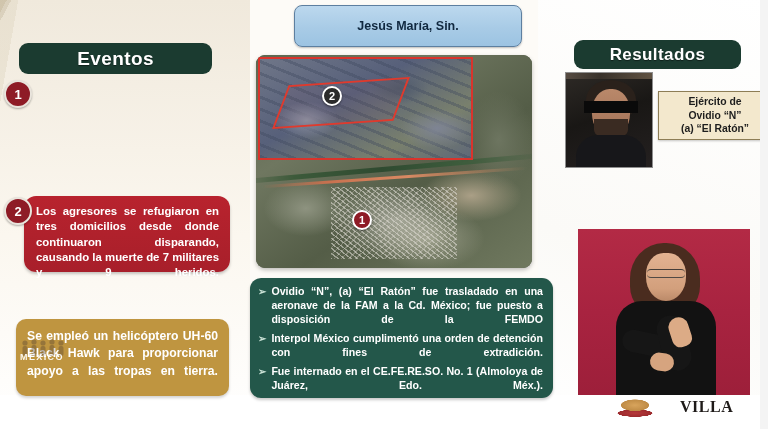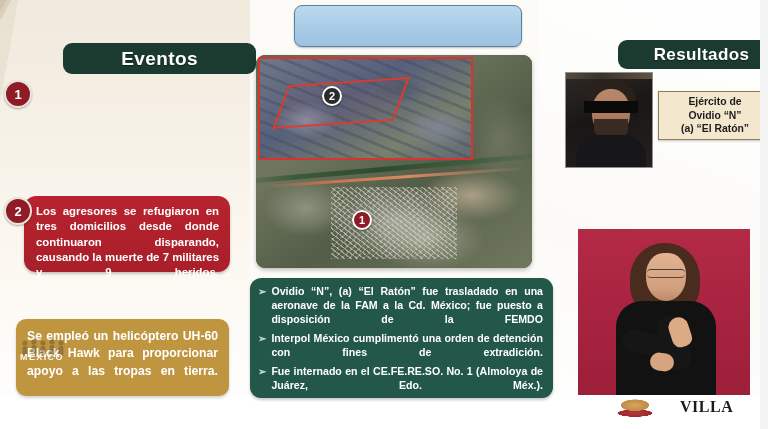--- a/index.html
+++ b/index.html
@@ -41,21 +41,20 @@
   
   .hdr {
     position: absolute;
     background: #1b3b30;
     color: #ffffff;
     border-radius: 9px;
     display: flex; align-items: center; justify-content: center;
     font-weight: bold;
     letter-spacing: .4px;
     text-shadow: 0 1px 1px rgba(0,0,0,.45);
-    margin-left: 44px;
   }
   #hdr-eventos { left: 19px; top: 43px; width: 193px; height: 31px; font-size: 19px; }
   #hdr-resultados { left: 574px; top: 40px; width: 167px; height: 29px; font-size: 17px; }
 
   
   #title-pill {
     position: absolute; left: 294px; top: 5px; width: 228px; height: 42px;
     background: linear-gradient(180deg,#bcd8ee 0%, #a8cbe6 55%, #9cc3e2 100%);
     border: 1px solid #5d7fa0;
     border-radius: 8px;
@@ -335,20 +334,21 @@
 
 <div id="stage">
 
   <div class="bg-left-wash"></div>
   <div class="bg-right-wash"></div>
   <div class="bg-bottom-band"></div>
   <div class="bg-seal"></div>
 
   <div id="title-pill">
     <div>
+      <div>Jesús María, Sin.</div>
     </div>
   </div>
 
   <div class="hdr" id="hdr-eventos">Eventos</div>
   <div class="hdr" id="hdr-resultados">Resultados</div>
 
   <div class="badge" id="badge-1">1</div>
 
   <div class="event-card" id="event-2">
     <span>Los agresores se refugiaron en tres domicilios desde donde continuaron disparando, causando la muerte de 7 militares y 9 heridos.</span>

